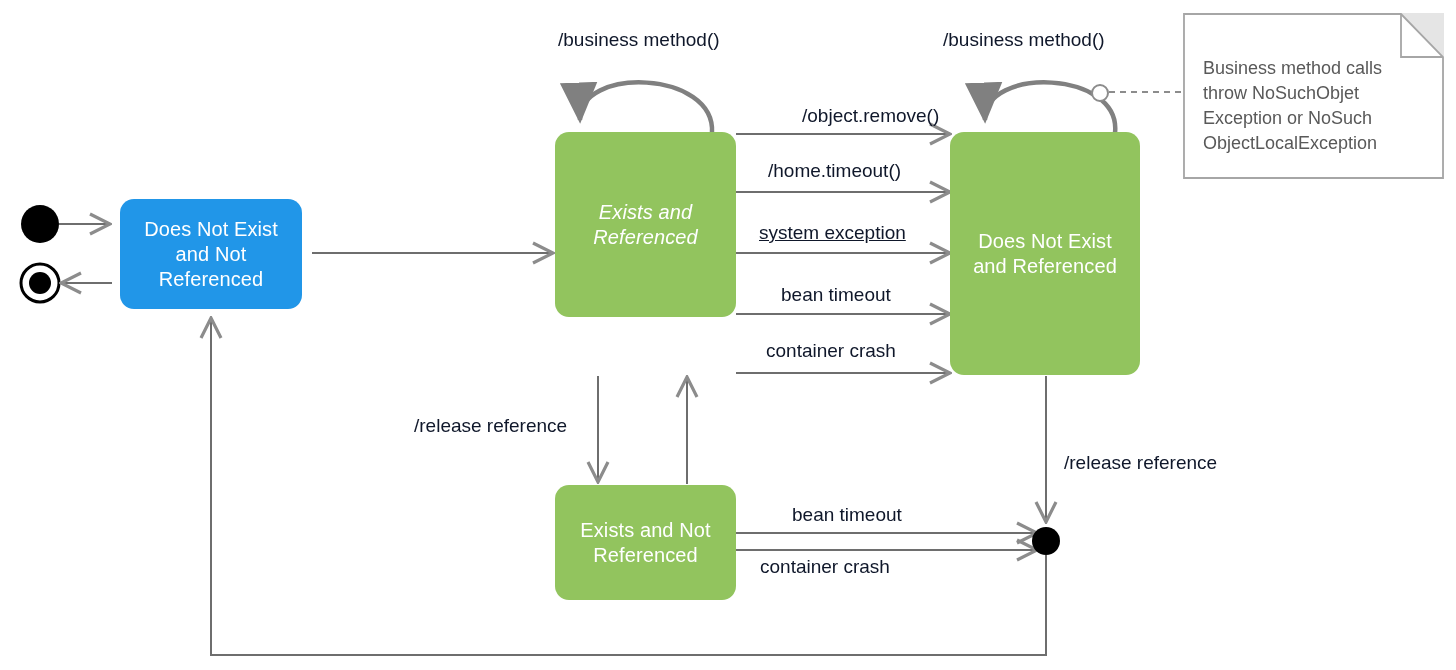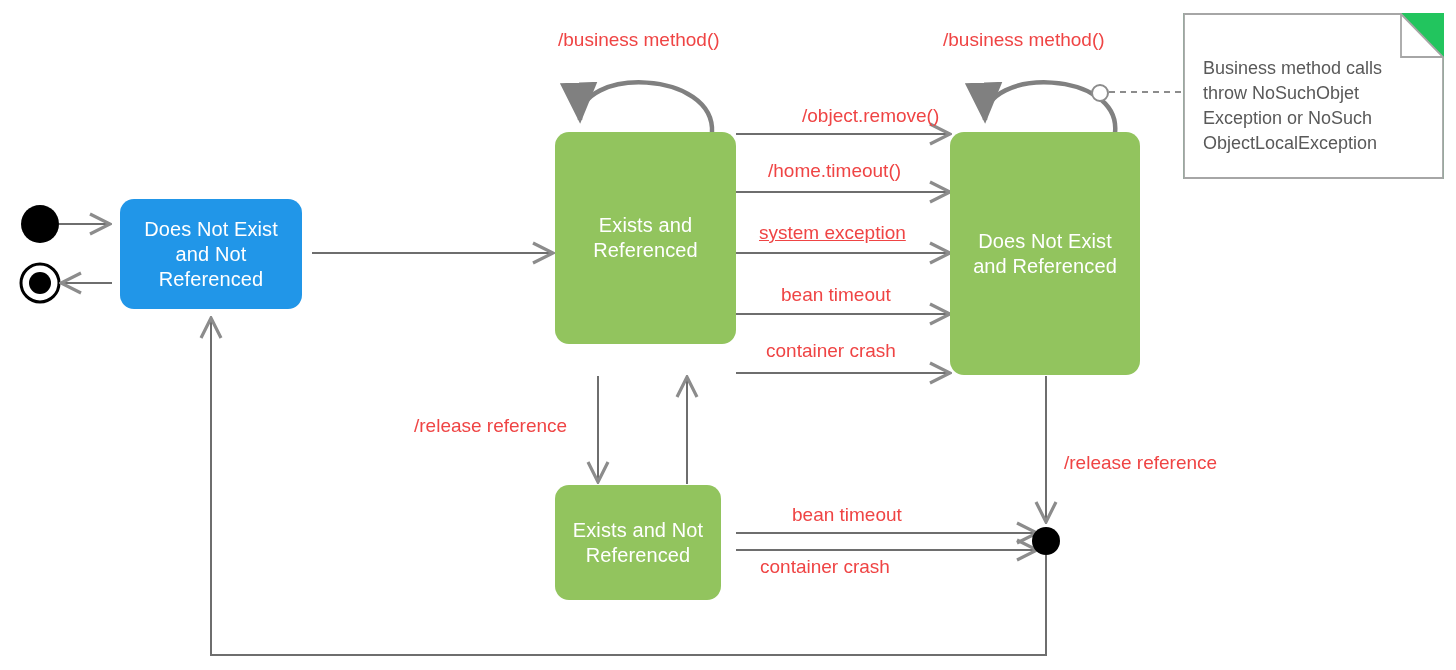--- a/index.html
+++ b/index.html
@@ -39,28 +39,28 @@
     letter-spacing: 0.1px;
   }
   .state-label {
     white-space: pre-line;
     padding: 0 6px;
   }
   .edge-label {
     position: absolute;
     font-size: 19px;
     line-height: 22px;
-    color: #ef4444;
+    color: #0f172a;
     font-family: "Liberation Sans", sans-serif;
     white-space: nowrap;
   }
   .note-box {
     position: absolute;
     box-sizing: border-box;
-    background: #22c55e;
+    background: #e5e5e5;
     font-size: 18px;
     line-height: 25px;
     color: #595959;
     font-family: "Liberation Sans", sans-serif;
     padding-left: 36px;
   }
   .note-text {
     position: absolute;
     left: 20px;
     top: 43px;
@@ -123,31 +123,31 @@
 
     <path d="M 1046 555 L 1046 655 L 211 655 L 211 318" fill="none" stroke="#6e6e6e" stroke-width="2" marker-end="url(#open-arrow)"></path>
   </svg>
 
   <div class="state-box" style="left:120px; top:199px; width:182px; height:110px; background:#2196e8;">
     <span class="state-label">Does Not Exist
 and Not
 Referenced</span>
   </div>
 
-  <div class="state-box" style="left:555px; top:132px; width:181px; height:212px; background:#92c45e;">
+  <div class="state-box" style="left:555px; top:132px; width:181px; height:185px; background:#92c45e;font-style:italic;">
     <span class="state-label">Exists and
 Referenced</span>
   </div>
 
   <div class="state-box" style="left:950px; top:132px; width:190px; height:243px; background:#92c45e;">
     <span class="state-label">Does Not Exist
 and Referenced</span>
   </div>
 
-  <div class="state-box" style="left:555px; top:485px; width:166px; height:115px; background:#92c45e;">
+  <div class="state-box" style="left:555px; top:485px; width:181px; height:115px; background:#92c45e;">
     <span class="state-label">Exists and Not
 Referenced</span>
   </div>
 
 
   <div class="edge-label" style="left:558px; top:29px;">/business method()</div>
 
   <div class="edge-label" style="left:943px; top:29px;">/business method()</div>
 
   <div class="edge-label" style="left:765px; top:105px;margin-left:37px;">/object.remove()</div>

